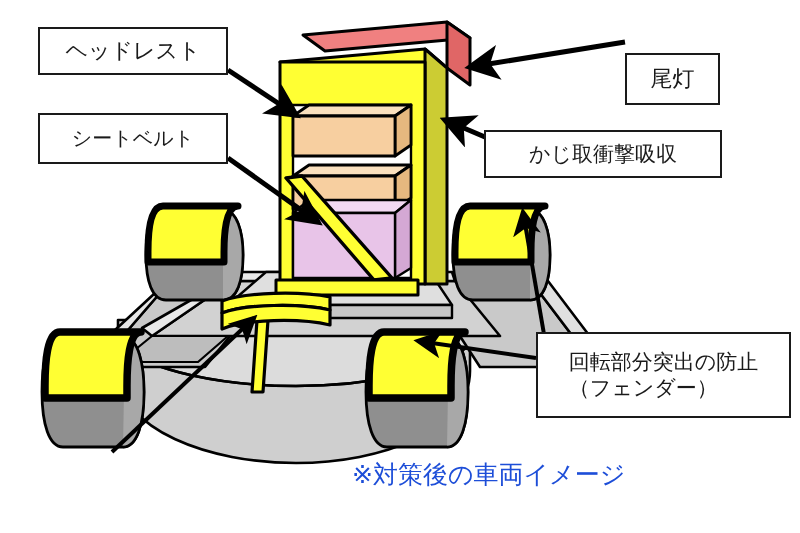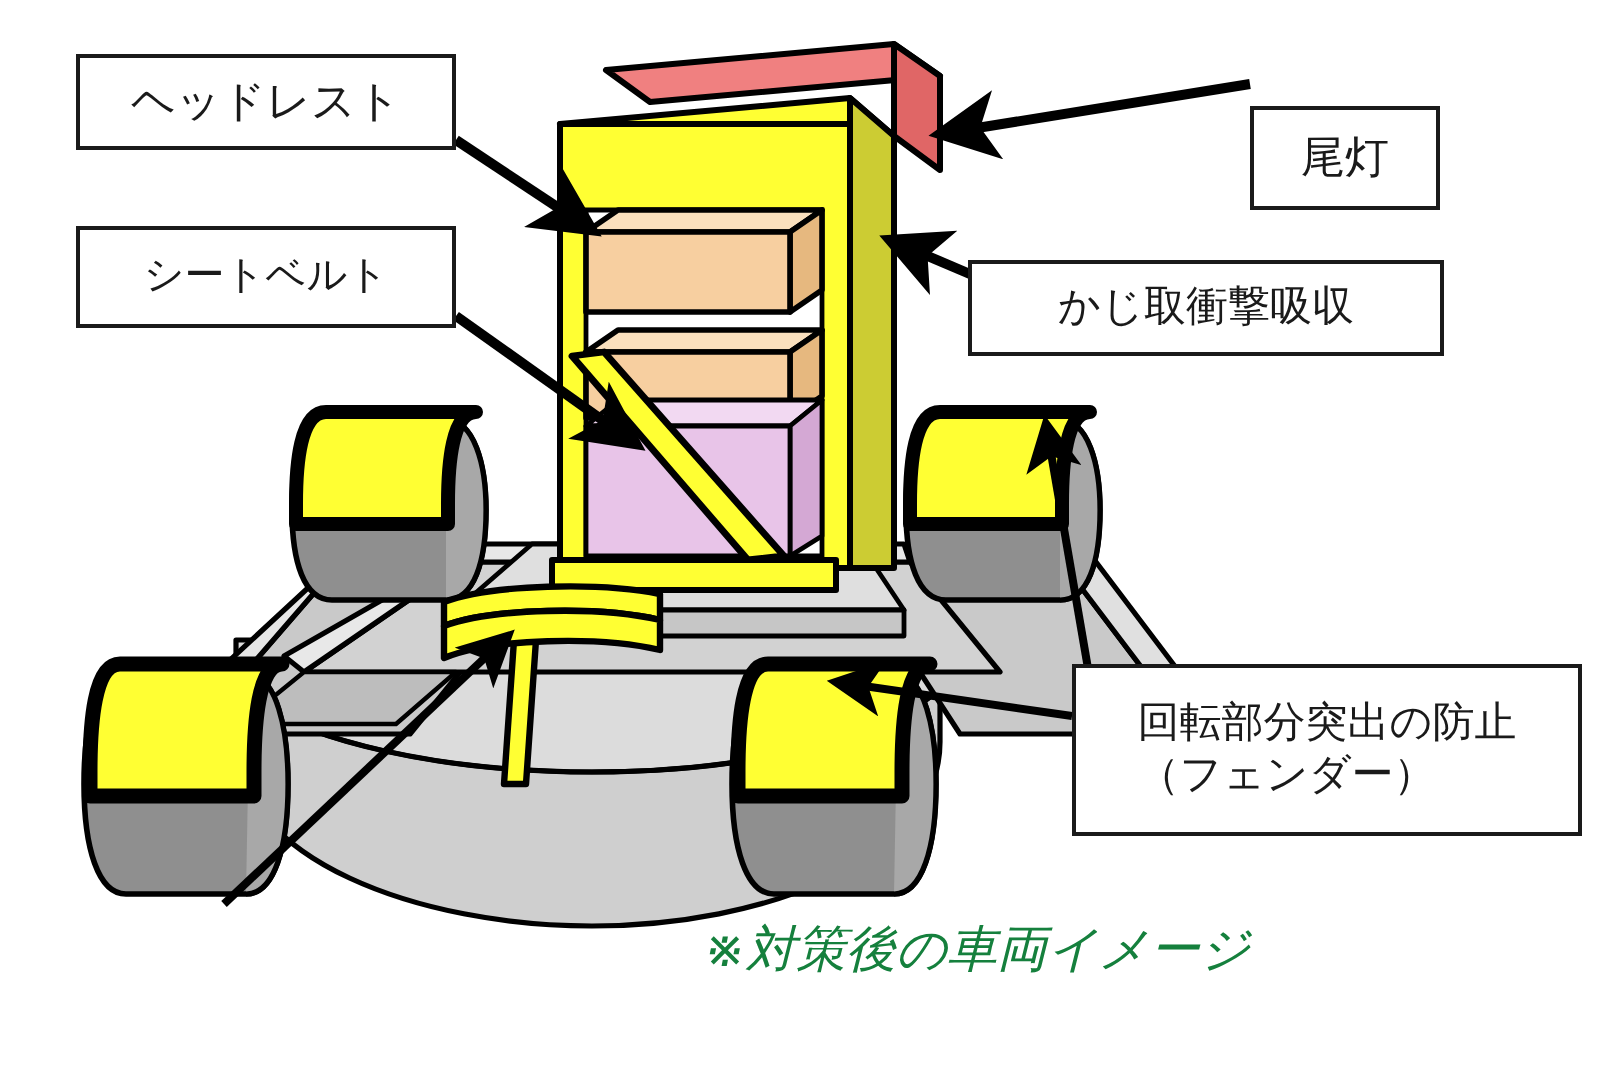--- a/index.html
+++ b/index.html
@@ -37,24 +37,23 @@
     line-height: 1.25;
     z-index: 5;
   }
   .callout-box .callout-text {
     display: block;
     white-space: pre-line;
     padding: 0 6px;
   }
   .caption {
     position: absolute;
-    color: #15803d;
+    color: #1d4ed8;
     white-space: nowrap;
     z-index: 5;
-    font-style: italic;
   }
 </style>
 </head>
 <body>
 
 <div id="stage">
 
   <svg id="diagram-svg" viewBox="0 0 800 533">
 
     <g>

